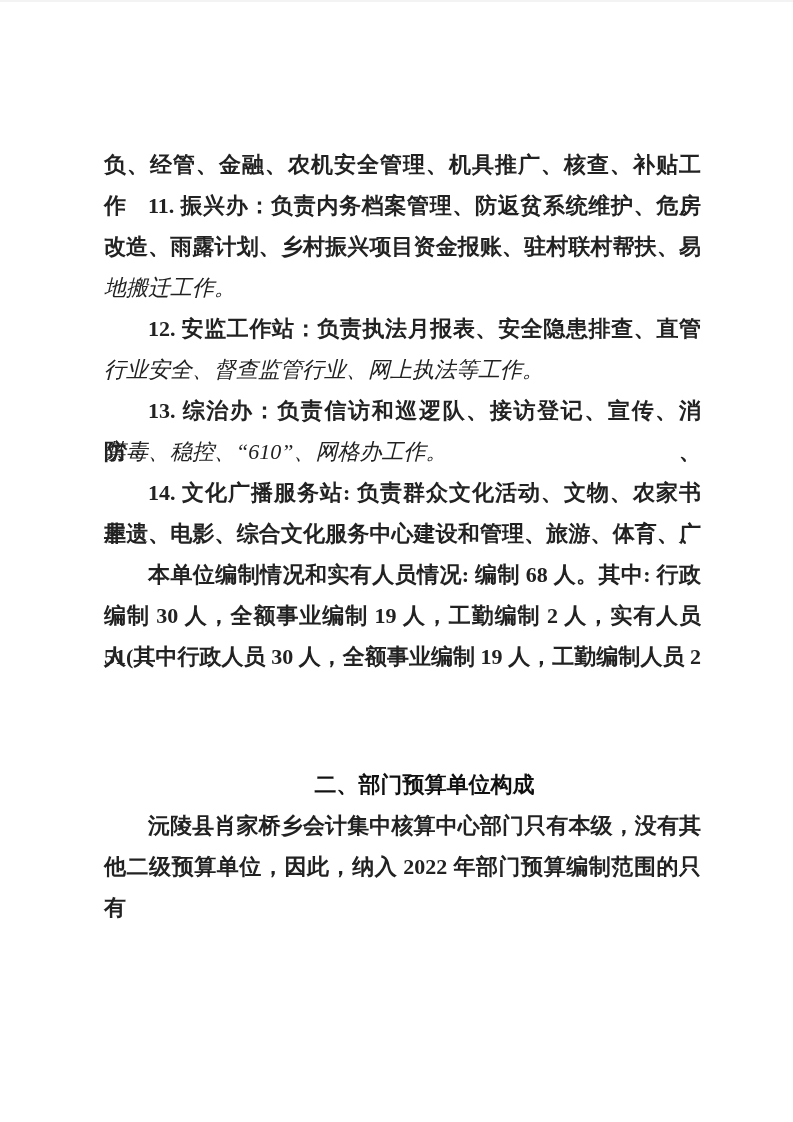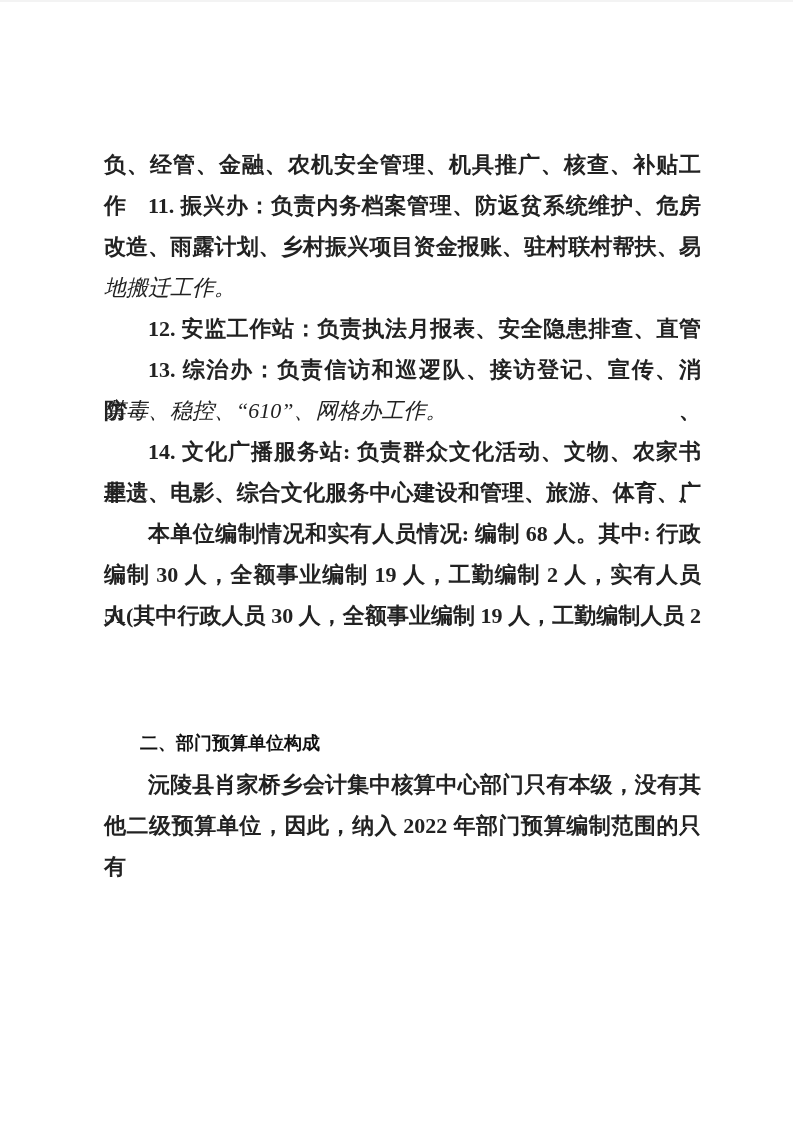--- a/index.html
+++ b/index.html
@@ -38,41 +38,42 @@
   }
   .line.fill { text-align-last: justify; font-weight: bold; }
   .line.end  { text-align-last: left; font-style: italic; }
   .line.indent { text-indent: 2em; }
   .heading {
     margin: 87px 0 0 0;
     height: 41px;
     line-height: 41px;
     font-family: "Liberation Sans", "DejaVu Sans", sans-serif;
     font-weight: 700;
-    font-size: 18px;
+    font-size: 22px;
     text-indent: 2em;
-    text-align: left;
+    text-align: center;
     color: #111111;
   }
 </style>
 </head>
 <body>
 
 <div class="page">
   <div class="top-edge"></div>
 
   <div class="doc">
 
     <div class="line fill">负、经管、金融、农机安全管理、机具推广、核查、补贴工作。</div>
 
     <div class="line fill indent">11. 振兴办：负责内务档案管理、防返贫系统维护、危房</div>
     <div class="line fill">改造、雨露计划、乡村振兴项目资金报账、驻村联村帮扶、易</div>
     <div class="line end">地搬迁工作。</div>
 
     <div class="line fill indent">12. 安监工作站：负责执法月报表、安全隐患排查、直管</div>
+    <div class="line end">行业安全、督查监管行业、网上执法等工作。</div>
 
     <div class="line fill indent">13. 综治办：负责信访和巡逻队、接访登记、宣传、消防、</div>
     <div class="line end">禁毒、稳控、“610”、网格办工作。</div>
 
     <div class="line fill indent">14. 文化广播服务站: 负责群众文化活动、文物、农家书屋、</div>
     <div class="line fill">非遗、电影、综合文化服务中心建设和管理、旅游、体育、广</div>
 
     <div class="line fill indent">本单位编制情况和实有人员情况: 编制 68 人。其中: 行政</div>
     <div class="line fill">编制 30 人，全额事业编制 19 人，工勤编制 2 人，实有人员 51</div>
     <div class="line fill">人(其中行政人员 30 人，全额事业编制 19 人，工勤编制人员 2</div>

